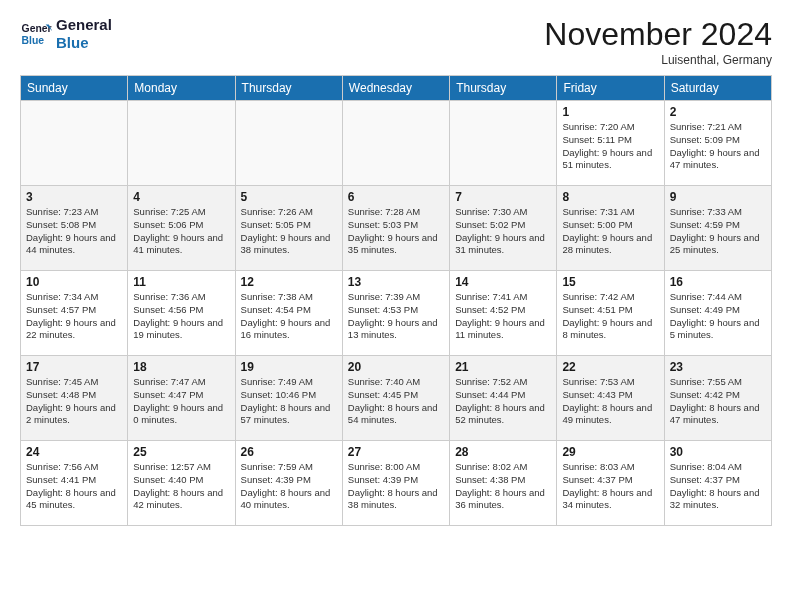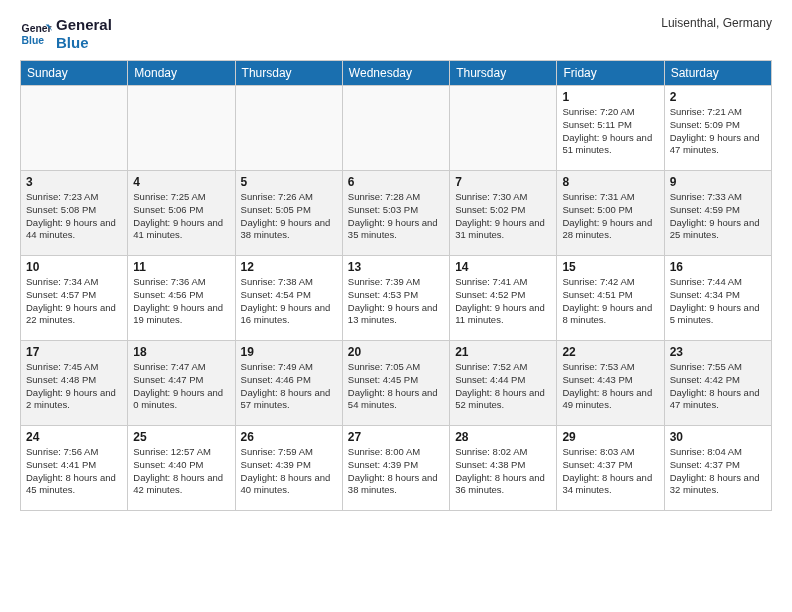--- a/index.html
+++ b/index.html
@@ -94,20 +94,21 @@
         <text x="2" y="18" font-size="13" font-weight="bold" fill="#1a1a2e" font-family="Arial">General</text>
         <text x="2" y="32" font-size="13" font-weight="bold" fill="#1a6faf" font-family="Arial">Blue</text>
         <polygon points="32,8 40,16 36,8" fill="#1a6faf"></polygon>
       </svg>
       <div style="display:flex;flex-direction:column;line-height:1.2;">
         <span style="font-size:15px;font-weight:bold;color:#1a1a2e;">General</span>
         <span style="font-size:15px;font-weight:bold;color:#1a6faf;">Blue</span>
       </div>
     </div>
     <div class="title-section">
+      <div class="month-title">November 2024</div>
       <div class="location">Luisenthal, Germany</div>
     </div>
   </div>
 
   <table class="calendar">
     <thead>
       <tr>
         <th>Sunday</th>
         <th>Monday</th>
         <th>Thursday</th>
@@ -214,46 +215,46 @@
           </td>
           <td>
             <span class="day-num">15</span>
             <div class="day-info" style="white-space: pre-line;">Sunrise: 7:42 AM
 Sunset: 4:51 PM
 Daylight: 9 hours and 8 minutes.</div>
           </td>
           <td>
             <span class="day-num">16</span>
             <div class="day-info" style="white-space: pre-line;">Sunrise: 7:44 AM
-Sunset: 4:34 PM
+Sunset: 4:49 PM
 Daylight: 9 hours and 5 minutes.</div>
           </td>
         </tr>
         <tr class="row-shade">
           <td>
             <span class="day-num">17</span>
             <div class="day-info" style="white-space: pre-line;">Sunrise: 7:45 AM
 Sunset: 4:48 PM
 Daylight: 9 hours and 2 minutes.</div>
           </td>
           <td>
             <span class="day-num">18</span>
             <div class="day-info" style="white-space: pre-line;">Sunrise: 7:47 AM
 Sunset: 4:47 PM
 Daylight: 9 hours and 0 minutes.</div>
           </td>
           <td>
             <span class="day-num">19</span>
             <div class="day-info" style="white-space: pre-line;">Sunrise: 7:49 AM
-Sunset: 4:46 PM
+Sunset: 10:46 PM
 Daylight: 8 hours and 57 minutes.</div>
           </td>
           <td>
             <span class="day-num">20</span>
-            <div class="day-info" style="white-space: pre-line;">Sunrise: 7:05 AM
+            <div class="day-info" style="white-space: pre-line;">Sunrise: 7:40 AM
 Sunset: 4:45 PM
 Daylight: 8 hours and 54 minutes.</div>
           </td>
           <td>
             <span class="day-num">21</span>
             <div class="day-info" style="white-space: pre-line;">Sunrise: 7:52 AM
 Sunset: 4:44 PM
 Daylight: 8 hours and 52 minutes.</div>
           </td>
           <td>

